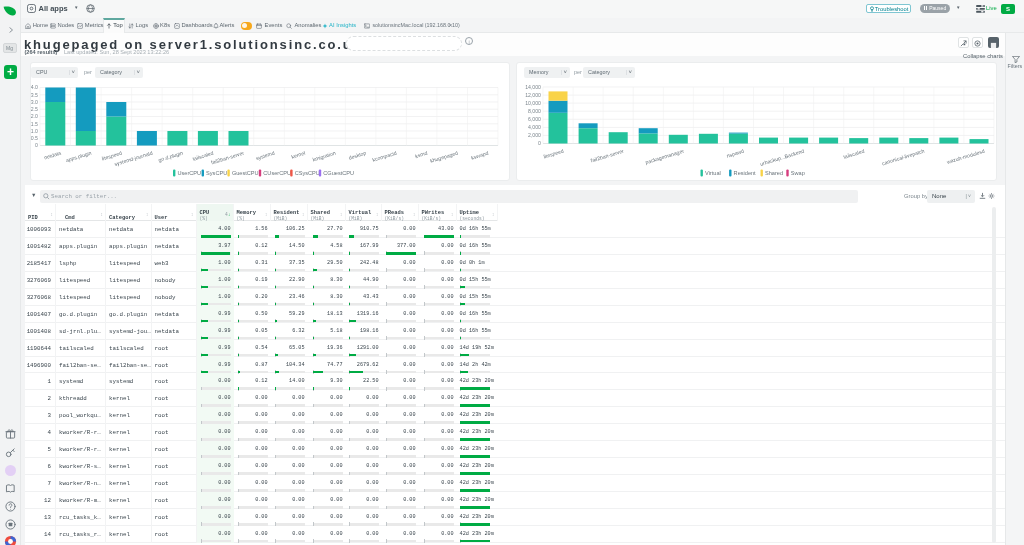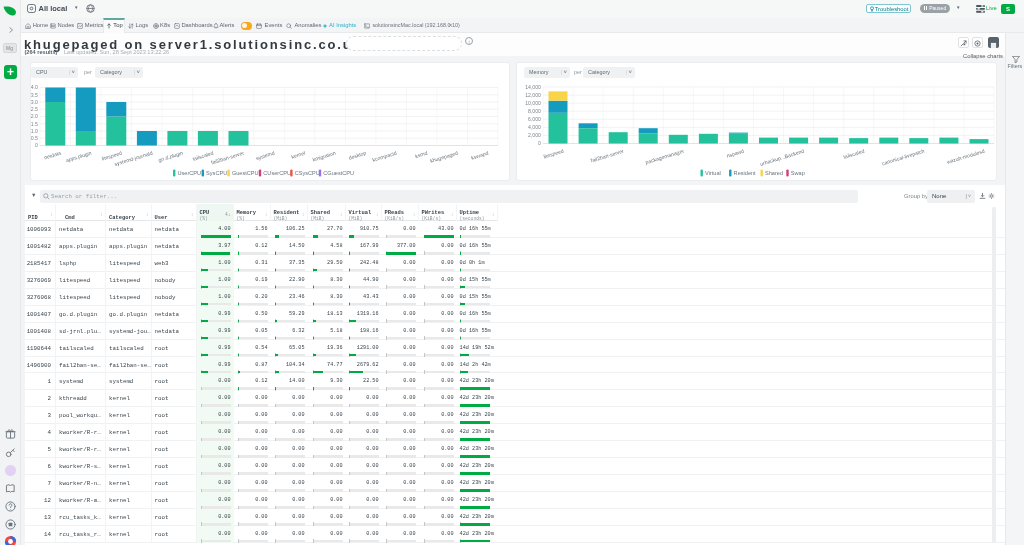--- a/index.html
+++ b/index.html
@@ -22,21 +22,21 @@
 .bar::before{content:"";position:absolute;left:0;top:-0.5px;width:1px;height:3.6px;background:#c2c7ca;}
 .fill{height:100%;background:#00ab44;position:relative;z-index:1;}
 </style></head>
 <body>
 
 <div class="abs" style="left:21px;top:0;width:1003px;height:18px;background:#f6f7f7;"></div>
 <svg class="abs" style="left:27px;top:4px" width="9" height="9" viewBox="0 0 10 10">
     <rect x="0.5" y="0.5" width="9" height="9" rx="2.5" fill="none" stroke="#5a646c" stroke-width="1"></rect>
     <circle cx="5" cy="5" r="1.5" fill="none" stroke="#5a646c" stroke-width="1"></circle>
   </svg>
-<div class="abs" style="left:38.5px;top:3.5px;font-size:7.5px;font-weight:bold;color:#414c54;">All local</div>
+<div class="abs" style="left:38.5px;top:3.5px;font-size:7.5px;font-weight:bold;color:#414c54;">All apps</div>
 <div class="abs" style="left:74px;top:4px;font-size:6px;color:#5a646c;"><span style="font-size:4.5px;">▼</span></div>
 <svg class="abs" style="left:86px;top:4px" width="9" height="9" viewBox="0 0 10 10">
     <circle cx="5" cy="5" r="4.2" fill="none" stroke="#5a646c" stroke-width="0.9"></circle>
     <path d="M0.8 5h8.4M5 0.8c-3 2.6-3 5.8 0 8.4M5 0.8c3 2.6 3 5.8 0 8.4" fill="none" stroke="#5a646c" stroke-width="0.8"></path>
   </svg>
 <div class="abs" style="left:866px;top:4px;width:45px;height:9px;border:1px solid #7fc6d2;border-radius:2px;background:#fff;color:#00808e;font-size:5.8px;text-align:center;line-height:9px;padding-left:6px;">Troubleshoot</div>
 <svg class="abs" style="left:869px;top:6px" width="6" height="6" viewBox="0 0 8 8">
     <circle cx="4" cy="3" r="2" fill="none" stroke="#00808e" stroke-width="1"></circle>
     <path d="M4 5 V7.5 M3 6.5 h2" stroke="#00808e" stroke-width="0.9" fill="none"></path>
   </svg>

